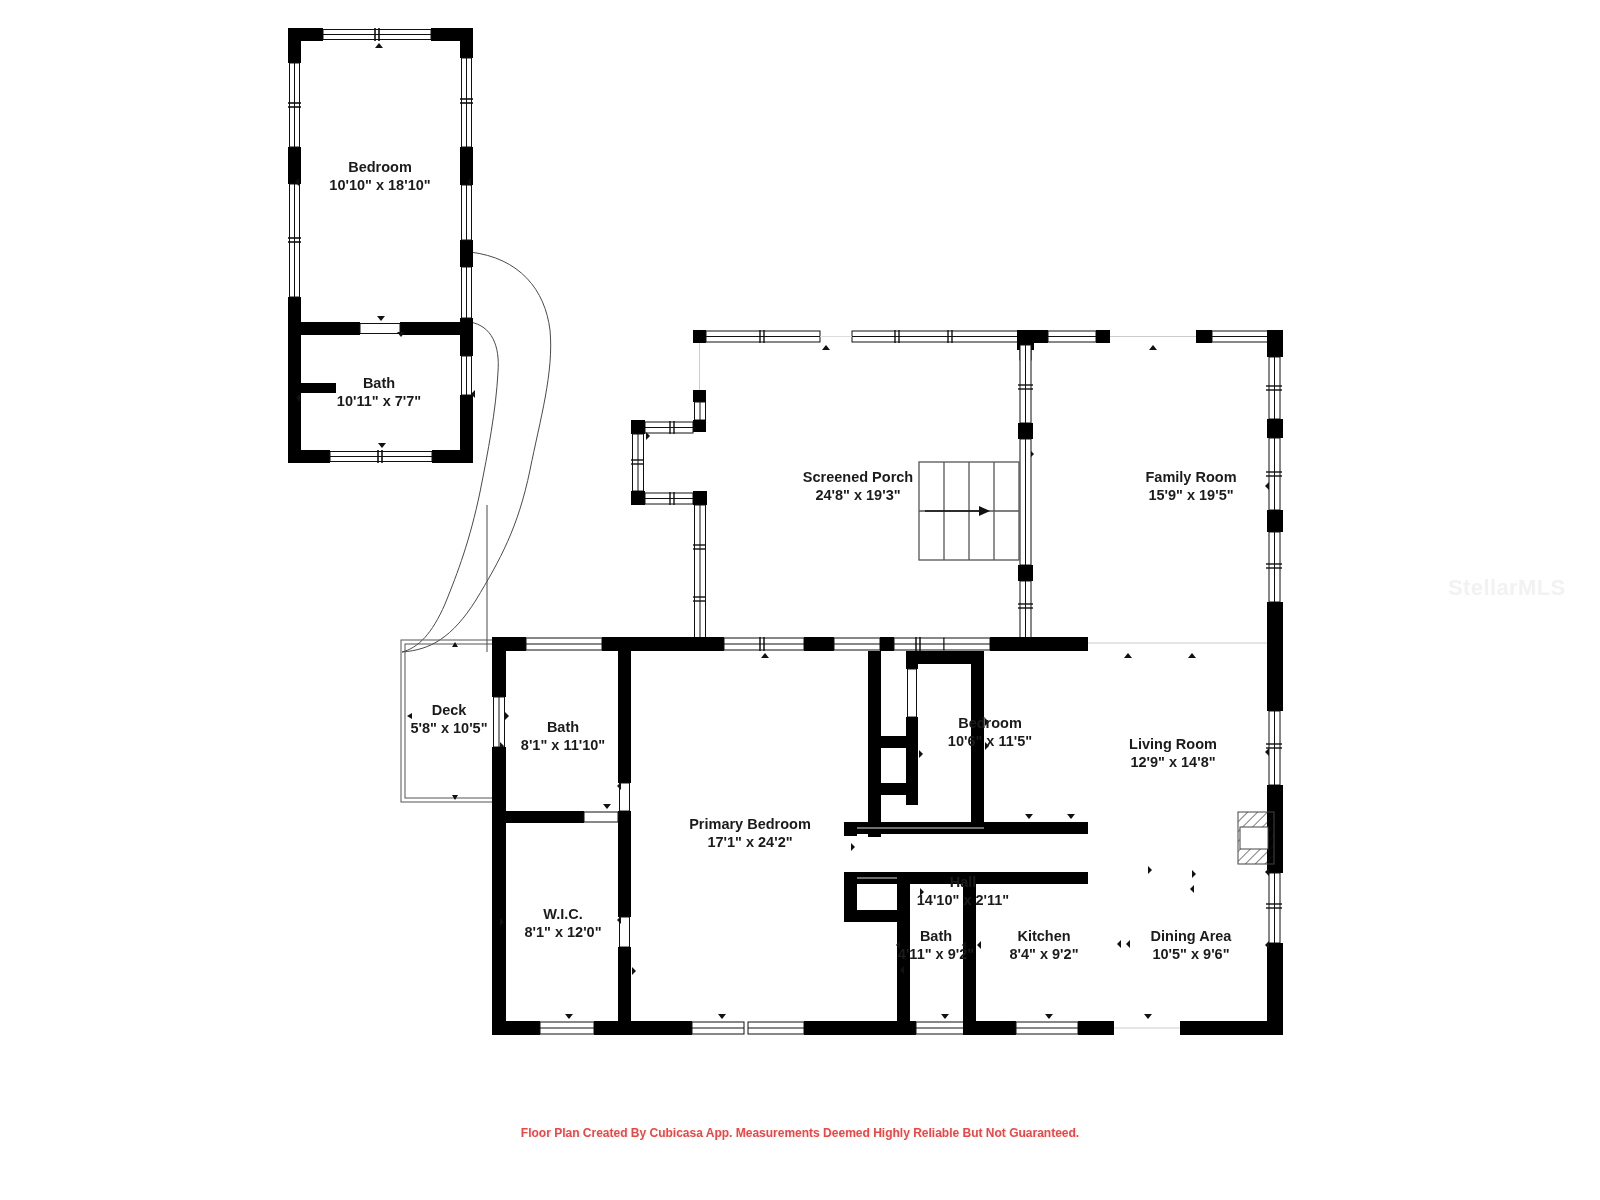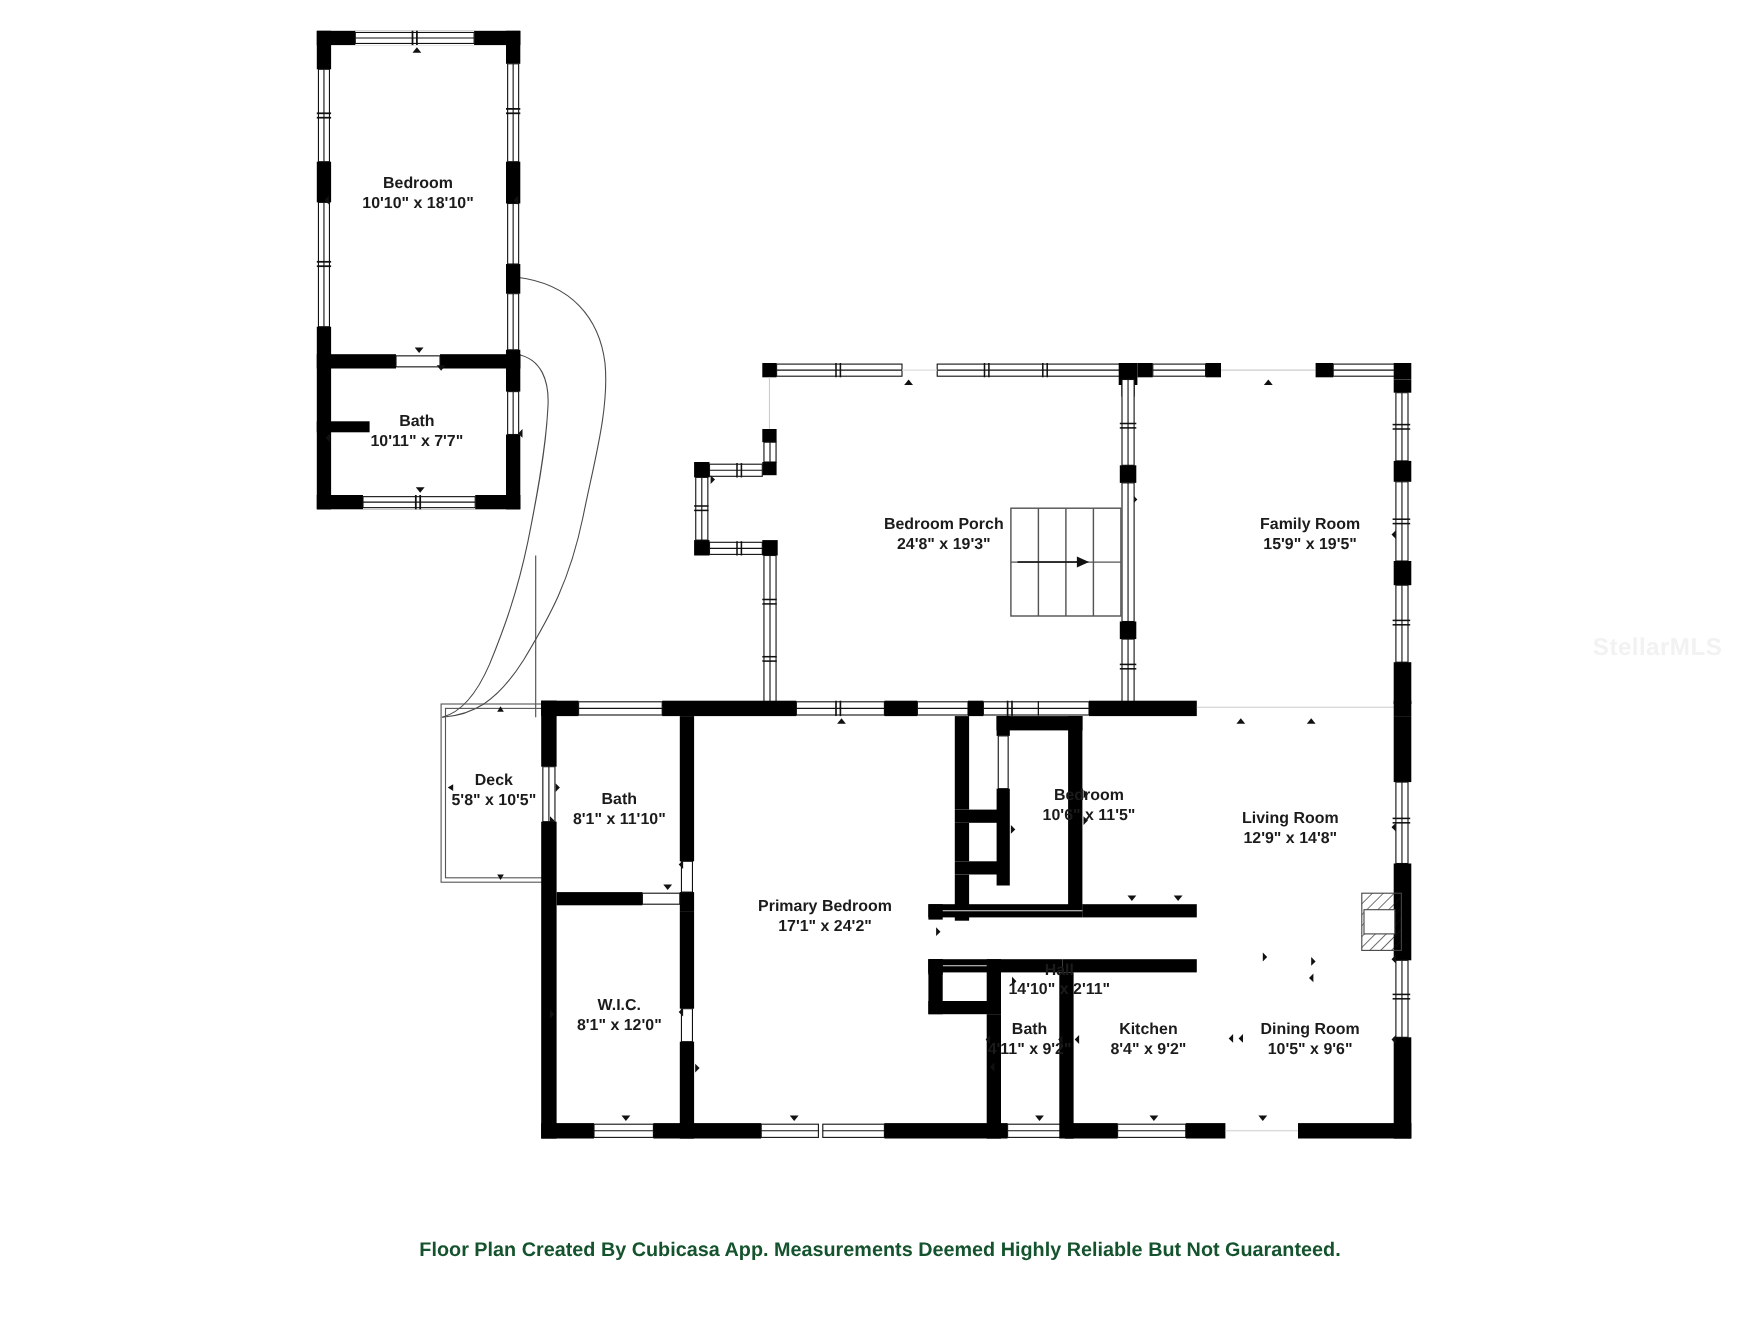--- a/index.html
+++ b/index.html
@@ -38,22 +38,22 @@
     pointer-events: none;
   }
   .room-label .rl-name { display: block; }
   .room-label .rl-dims { display: block; }
   .footer-note {
     position: absolute;
     left: 0;
     top: 1126px;
     width: 1600px;
     text-align: center;
-    font-size: 18px;
-    color: #14532d;
+    font-size: 12px;
+    color: #ef4444;
   }
   .watermark {
     position: absolute;
     left: 1448px;
     top: 575px;
     font-size: 22px;
     letter-spacing: 0.4px;
     color: #f2f2f2;
     font-family: "Liberation Sans", sans-serif;
     user-select: none;
@@ -480,21 +480,21 @@
   <span class="rl-name">Bedroom</span>
   <span class="rl-dims">10'10" x 18'10"</span>
 </div>
 
 <div class="room-label" style="left:379px; top:392px;">
   <span class="rl-name">Bath</span>
   <span class="rl-dims">10'11" x 7'7"</span>
 </div>
 
 <div class="room-label" style="left:858px; top:486px;">
-  <span class="rl-name">Bedroom Porch</span>
+  <span class="rl-name">Screened Porch</span>
   <span class="rl-dims">24'8" x 19'3"</span>
 </div>
 
 <div class="room-label" style="left:1150px; top:486px;margin-left:41px;">
   <span class="rl-name">Family Room</span>
   <span class="rl-dims">15'9" x 19'5"</span>
 </div>
 
 <div class="room-label" style="left:449px; top:719px;">
   <span class="rl-name">Deck</span>
@@ -535,21 +535,21 @@
   <span class="rl-name">Kitchen</span>
   <span class="rl-dims">8'4" x 9'2"</span>
 </div>
 
 <div class="room-label" style="left:1173px; top:753px;">
   <span class="rl-name">Living Room</span>
   <span class="rl-dims">12'9" x 14'8"</span>
 </div>
 
 <div class="room-label" style="left:1191px; top:945px;">
-  <span class="rl-name">Dining Room</span>
+  <span class="rl-name">Dining Area</span>
   <span class="rl-dims">10'5" x 9'6"</span>
 </div>
 
 <div class="watermark">StellarMLS</div>
 
 <div class="footer-note">Floor Plan Created By Cubicasa App. Measurements Deemed Highly Reliable But Not Guaranteed.</div>
 
 </div>
 
 </body></html>

